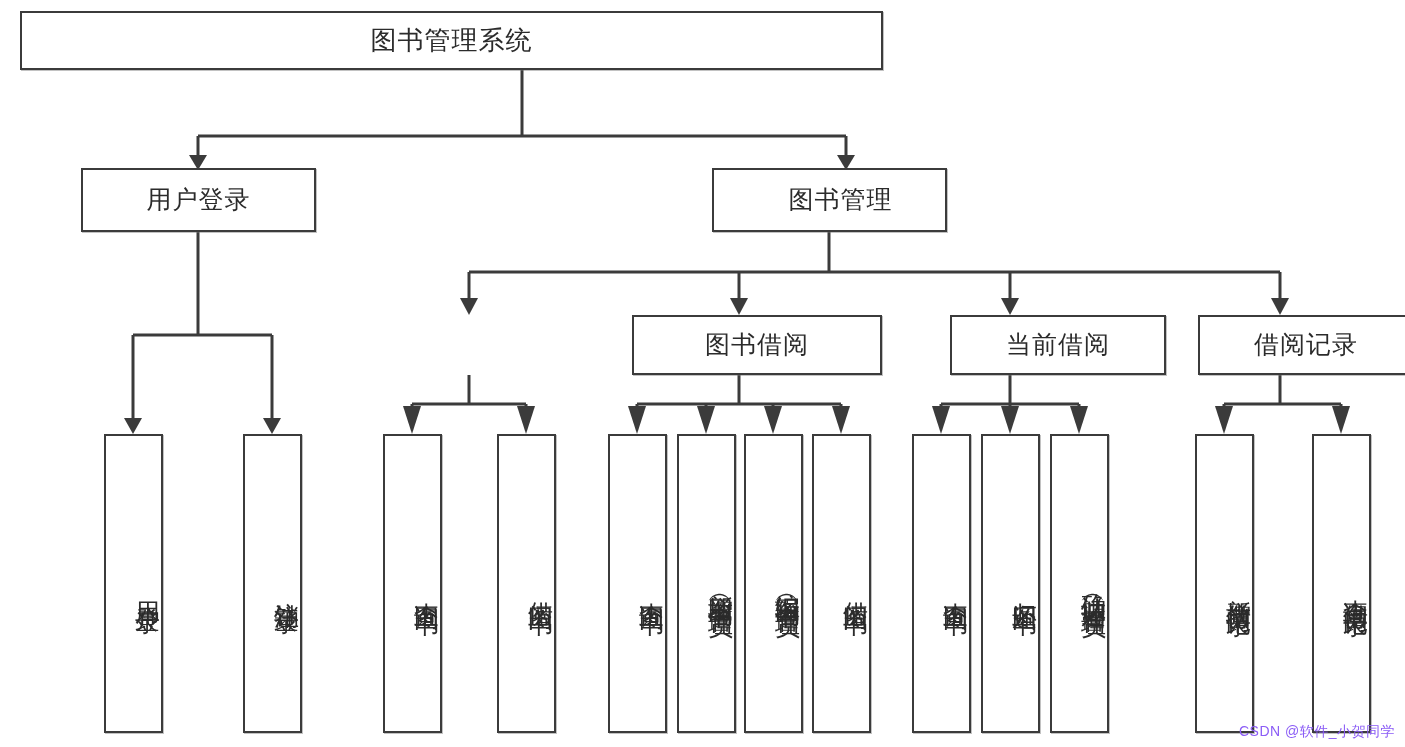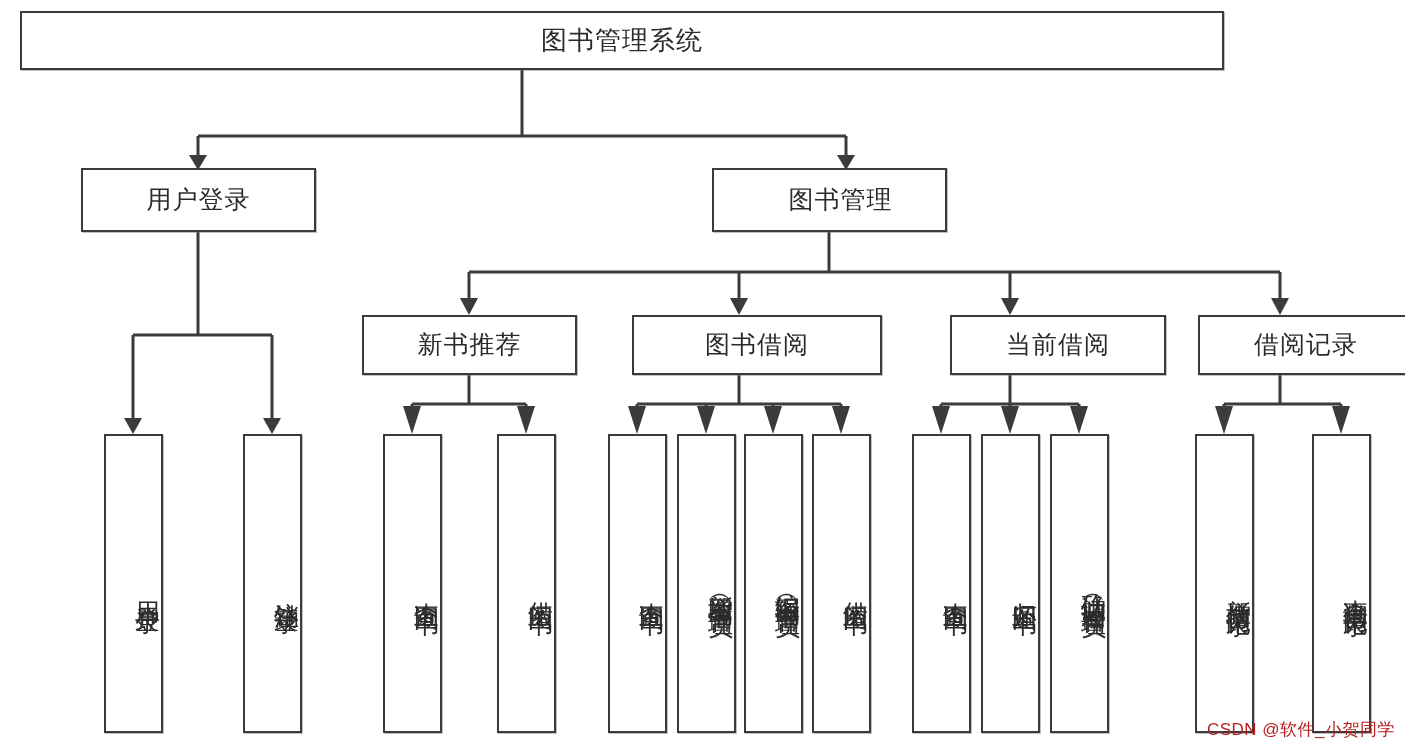--- a/index.html
+++ b/index.html
@@ -40,22 +40,22 @@
     white-space:nowrap;
   }
   .node.v .vtext{
     writing-mode:vertical-rl;
     text-orientation:upright;
   }
   .watermark{
     position:absolute;
     right:10px;
     bottom:6px;
-    font-size:17px;
-    color:#b91c1c;
+    font-size:14px;
+    color:#8b5cf6;
     letter-spacing:0.5px;
     white-space:nowrap;
     pointer-events:none;
   }
   svg.links{position:absolute;left:0;top:0;width:1405px;height:747px;pointer-events:none;}
   .lk{stroke:#3b3b3b;stroke-width:3;fill:none;}
   .ar{fill:#3b3b3b;}
 </style>
 </head>
 <body>
@@ -117,34 +117,31 @@
     <polygon class="ar" points="1070,406 1088,406 1079,434"></polygon>
 
     <path class="lk" d="M1280,375 L1280,404"></path>
     <path class="lk" d="M1224,404 L1341,404"></path>
     <path class="lk" d="M1224,404 L1224,418"></path>
     <path class="lk" d="M1341,404 L1341,418"></path>
     <polygon class="ar" points="1215,406 1233,406 1224,434"></polygon>
     <polygon class="ar" points="1332,406 1350,406 1341,434"></polygon>
   </svg>
 
-  <div class="node h root" style="left:20px;top:11px;width:1204px;height:59px;justify-content:center;">
+  <div class="node h root" style="left:20px;top:11px;width:863px;height:59px;justify-content:center;">
     <span>图书管理系统</span>
   </div>
 
   <div class="node h" style="left:81px;top:168px;width:235px;height:64px;">
     <span>用户登录</span>
   </div>
   <div class="node h" style="left:712px;top:168px;width:235px;height:64px;padding-left:22px;">
     <span>图书管理</span>
   </div>
 
-  <div class="node h" style="left:362px;top:315px;width:215px;height:60px;">
-    <span>新书推荐</span>
-  </div>
   <div class="node h" style="left:632px;top:315px;width:250px;height:60px;">
     <span>图书借阅</span>
   </div>
   <div class="node h" style="left:902px;top:315px;width:216px;height:60px;margin-left:48px;">
     <span>当前借阅</span>
   </div>
   <div class="node h" style="left:1198px;top:315px;width:216px;height:60px;">
     <span>借阅记录</span>
   </div>
 

